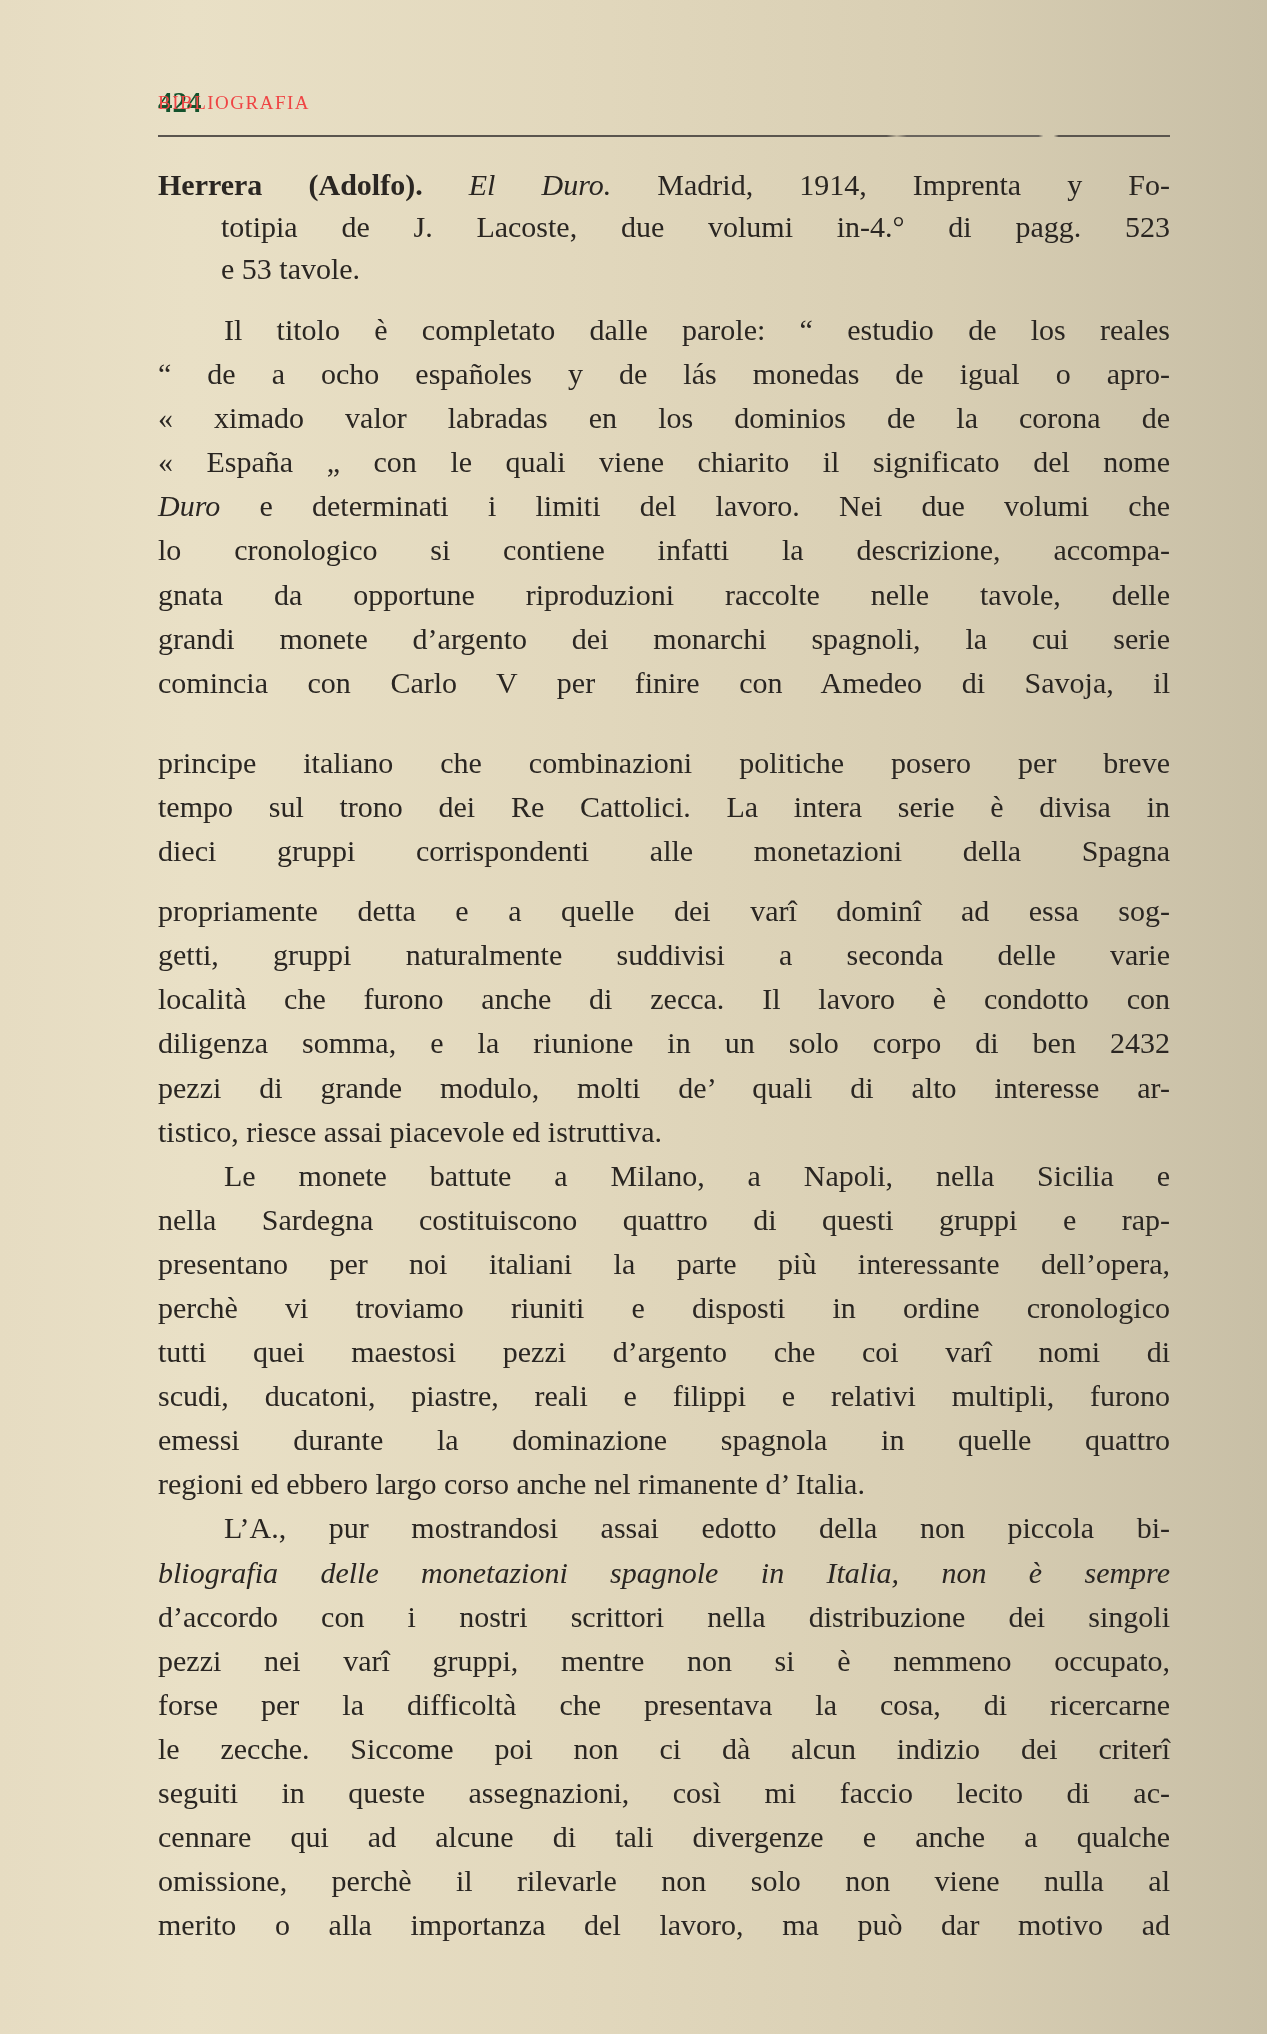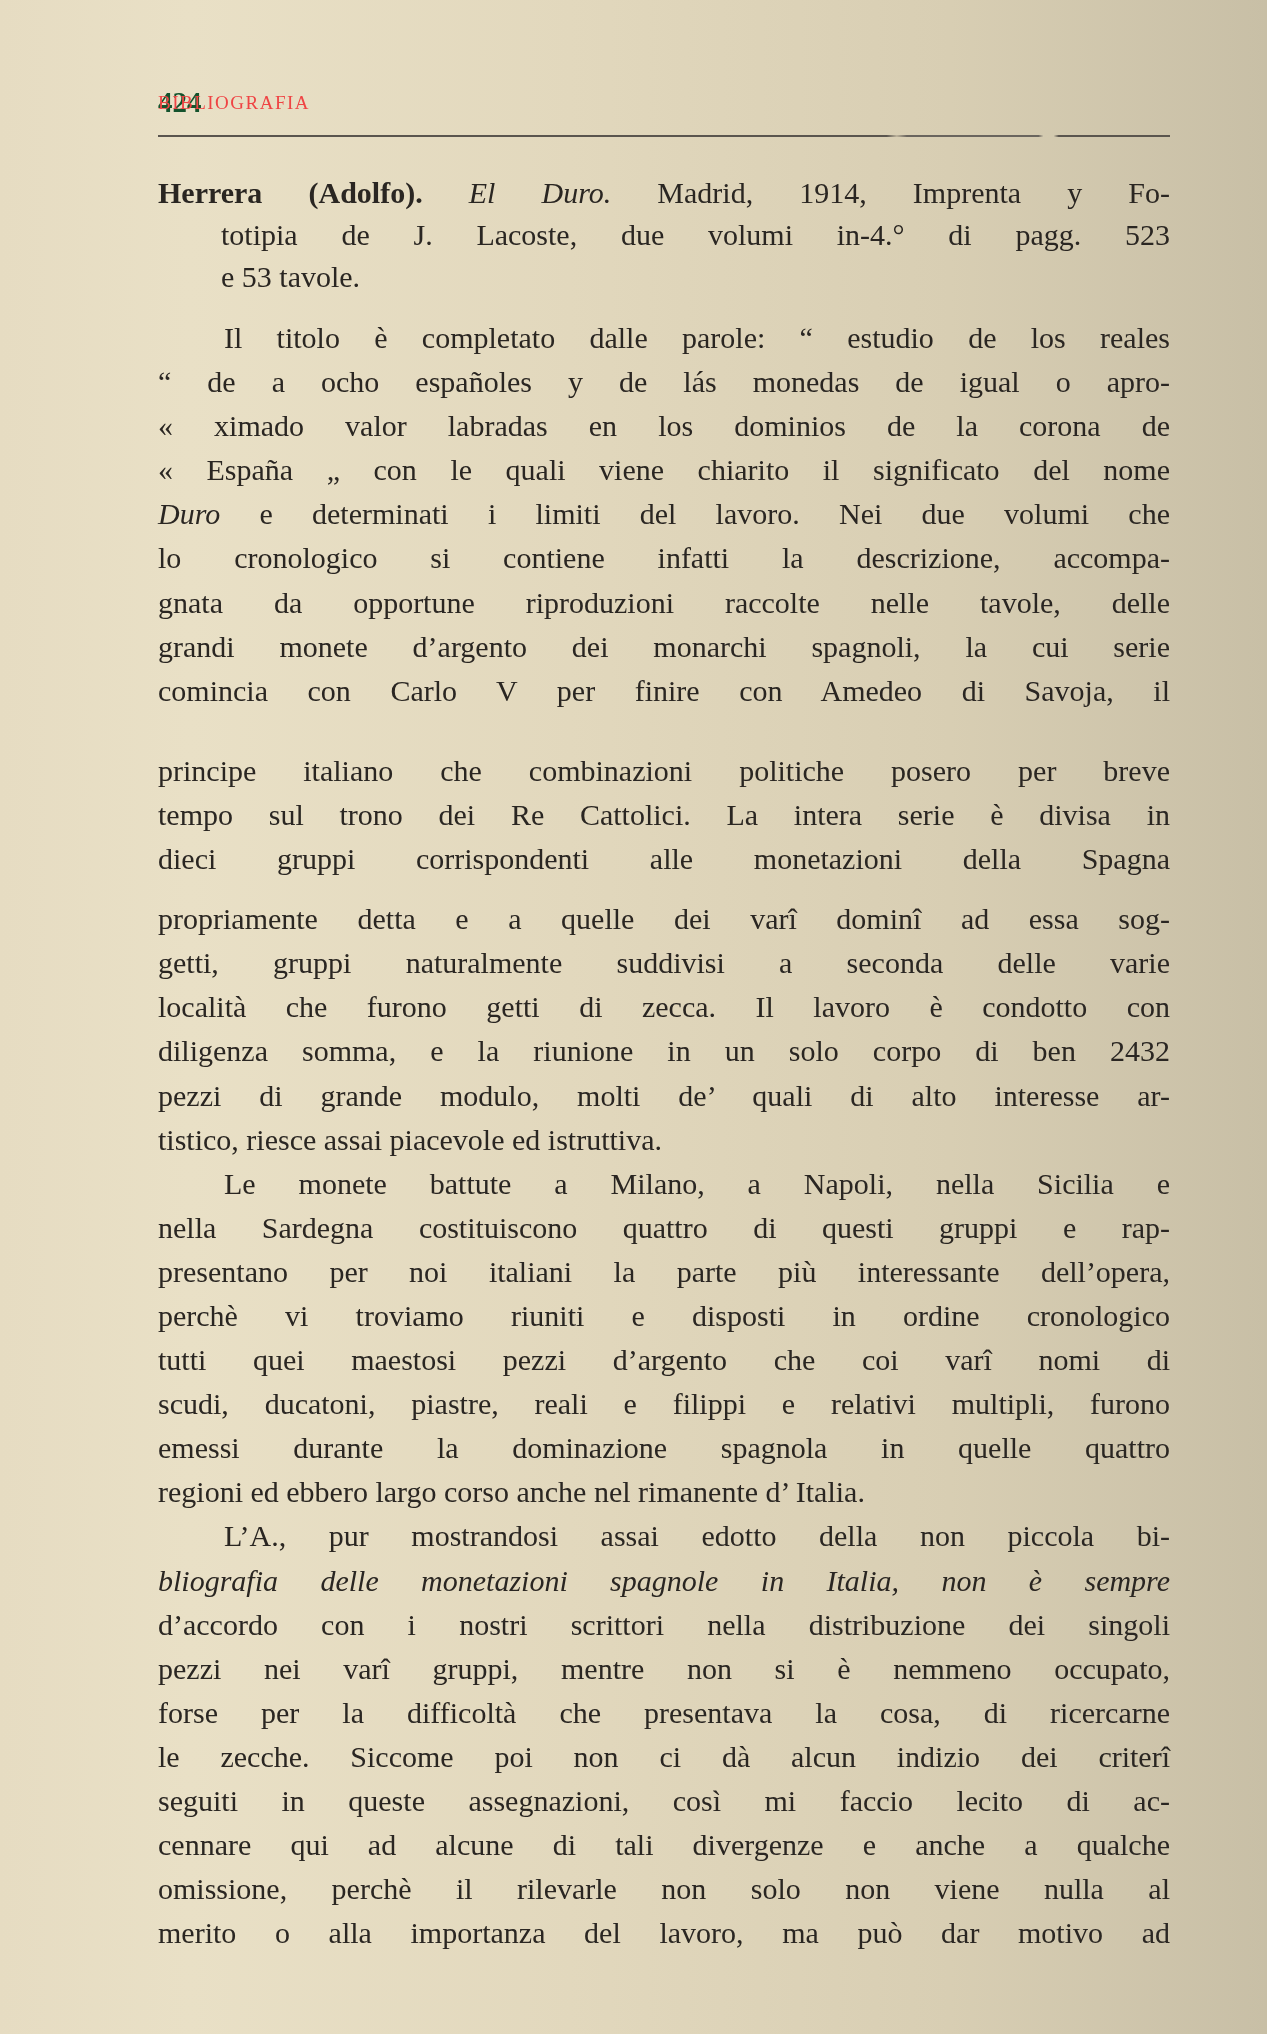--- a/index.html
+++ b/index.html
@@ -46,21 +46,21 @@
     .rule {
       position: absolute;
       top: 135px;
       left: 0;
       width: 1012px;
       height: 2px;
       background: linear-gradient(90deg, #5a554e 0%, #5a554e 72%, #bdb39c 73%, #6a655e 74%, #6a655e 87%, transparent 87.5%, transparent 88.5%, #5a554e 89%, #5a554e 100%);
     }
     .text {
       position: absolute;
-      top: 172px;
+      top: 164px;
       left: 0;
       width: 1012px;
       font-size: 30px;
       line-height: 44.1px;
       text-align: justify;
     }
     .entry {
       margin: 0;
       padding-left: 63px;
       text-indent: -63px;
@@ -108,21 +108,21 @@
           <span class="line" style="text-indent: 0px;"><span class="it">Duro</span> e determinati i limiti del lavoro. Nei due volumi che</span>
           <span class="line" style="text-indent: 0px;">lo cronologico si contiene infatti la descrizione, accompa-</span>
           <span class="line" style="text-indent: 0px;">gnata da opportune riproduzioni raccolte nelle tavole, delle</span>
           <span class="line" style="text-indent: 0px;">grandi monete d’argento dei monarchi spagnoli, la cui serie</span>
           <span class="line" style="text-indent: 0px;">comincia con Carlo V per finire con Amedeo di Savoja, il</span>
           <span class="line" style="text-indent: 0px; margin-top: 36px;">principe italiano che combinazioni politiche posero per breve</span>
           <span class="line" style="text-indent: 0px;">tempo sul trono dei Re Cattolici. La intera serie è divisa in</span>
           <span class="line" style="text-indent: 0px;">dieci gruppi corrispondenti alle monetazioni della Spagna</span>
           <span class="line" style="text-indent: 0px; margin-top: 16px;">propriamente detta e a quelle dei varî dominî ad essa sog-</span>
           <span class="line" style="text-indent: 0px;">getti, gruppi naturalmente suddivisi a seconda delle varie</span>
-          <span class="line" style="text-indent: 0px;">località che furono getti di zecca. Il lavoro è condotto con</span>
+          <span class="line" style="text-indent: 0px;">località che furono anche di zecca. Il lavoro è condotto con</span>
           <span class="line" style="text-indent: 0px;">diligenza somma, e la riunione in un solo corpo di ben 2432</span>
           <span class="line" style="text-indent: 0px;">pezzi di grande modulo, molti de’ quali di alto interesse ar-</span>
           <span class="line last" style="text-indent: 0px;">tistico, riesce assai piacevole ed istruttiva.</span>
         </p>
         <p class="para">
           <span class="line">Le monete battute a Milano, a Napoli, nella Sicilia e</span>
           <span class="line" style="text-indent: 0px;">nella Sardegna costituiscono quattro di questi gruppi e rap-</span>
           <span class="line" style="text-indent: 0px;">presentano per noi italiani la parte più interessante dell’opera,</span>
           <span class="line" style="text-indent: 0px;">perchè vi troviamo riuniti e disposti in ordine cronologico</span>
           <span class="line" style="text-indent: 0px;">tutti quei maestosi pezzi d’argento che coi varî nomi di</span>

